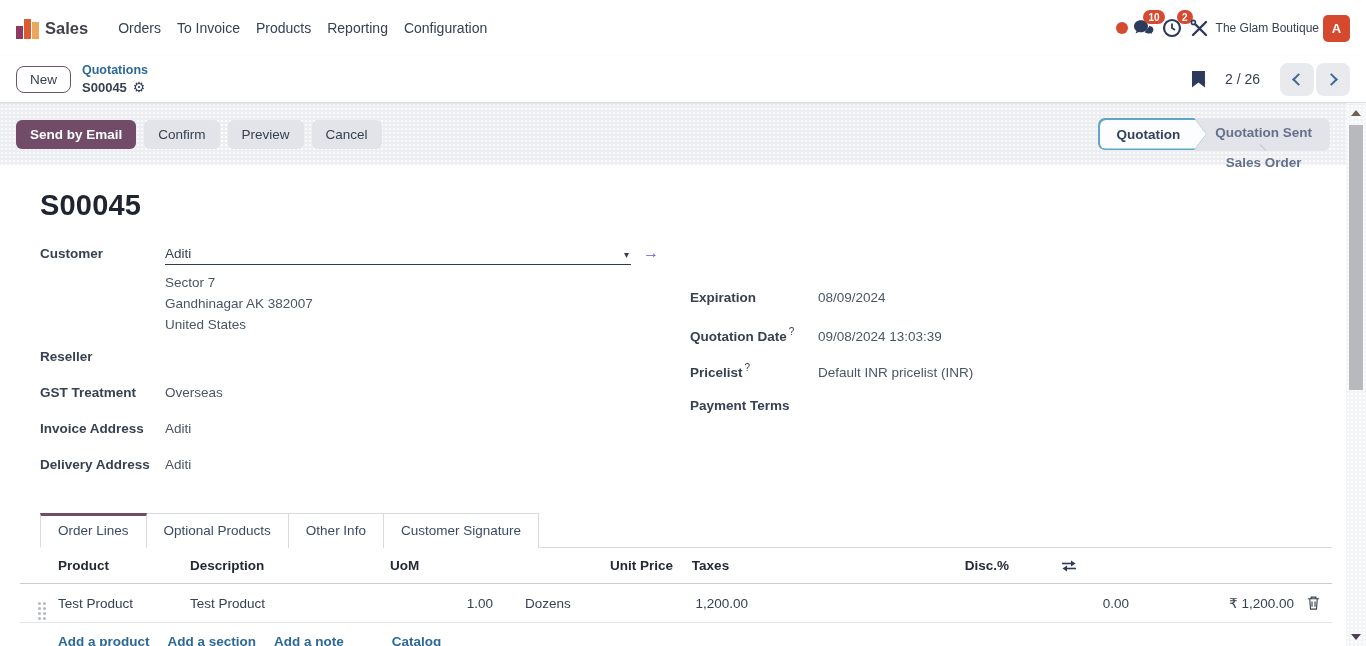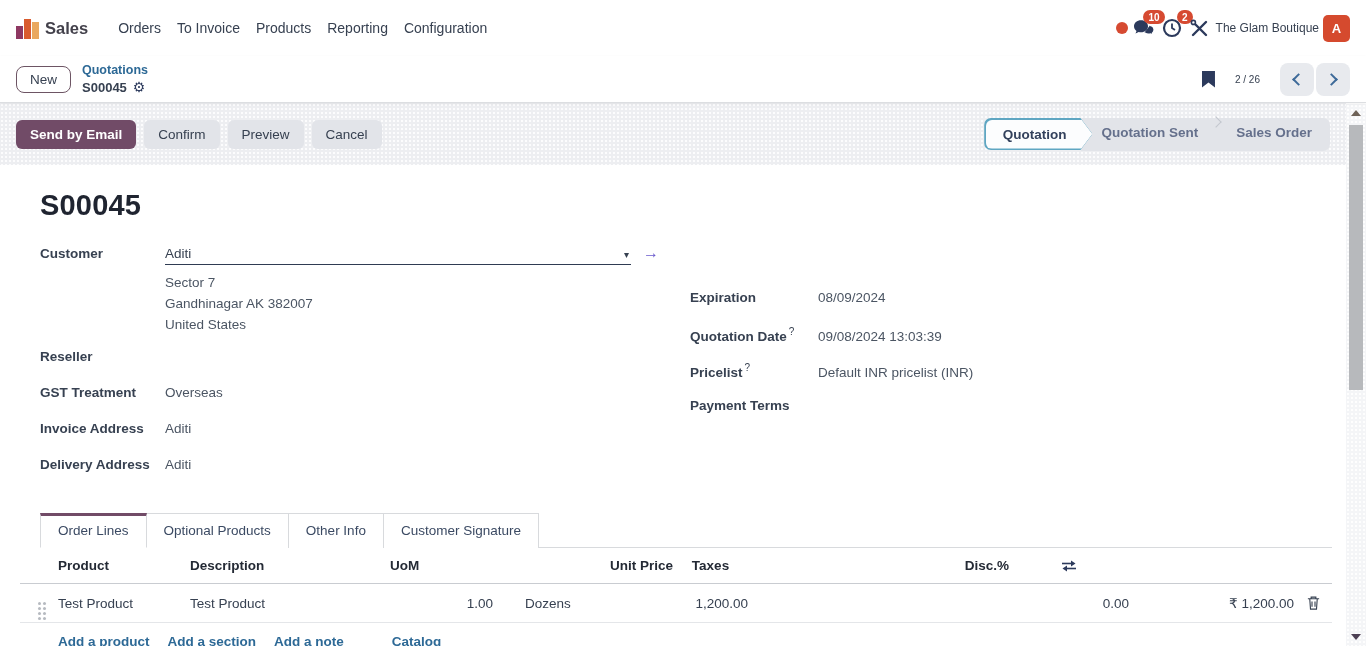--- a/index.html
+++ b/index.html
@@ -30,21 +30,21 @@
     border-bottom:1px solid #dcdee1; box-shadow:0 1px 3px rgba(0,0,0,.06); position:relative; z-index:6; background:#fff; }
   .btn-new { background:#fff; border:1px solid #6d5564; border-radius:8px; padding:5px 13px;
     font-size:13.5px; color:#374151; cursor:pointer; font-family:inherit; }
   .bc { margin-left:11px; line-height:1.35; }
   .bc-parent { font-size:12.5px; color:var(--link,#2d6996); font-weight:600; cursor:pointer; }
   .bc-current { font-size:13px; color:#374151; font-weight:600; display:flex; align-items:center; gap:6px; }
   .gear { font-size:14px; color:#2e3c5e; cursor:pointer; line-height:1; }
   .cp-right { margin-left:auto; display:flex; align-items:center; gap:14px; }
   .bookmark { width:13px; height:17px; background:#2c3a5c;
     clip-path:polygon(0 0,100% 0,100% 100%,50% 70%,0 100%); cursor:pointer; }
-  .pager-count { font-size:10px; color:#374151; margin:0 6px; }
+  .pager-count { font-size:14px; color:#374151; margin:0 6px; }
   .pager-btns { display:flex; gap:2px; }
   .pager-btn { width:34px; height:33px; background:#e8eaee; border:none; border-radius:8px;
     display:flex; align-items:center; justify-content:center; cursor:pointer; }
   .chev { width:9px; height:9px; border-left:2px solid #3d6a99; border-bottom:2px solid #3d6a99; }
   .chev.left  { transform:rotate(45deg); margin-left:3px; }
   .chev.right { transform:rotate(-135deg); margin-right:3px; }
 
   
   .main { width:1346px; }
   .statusbar { height:62px; display:flex; align-items:center; padding:0 16px;
@@ -54,22 +54,22 @@
   .action-btns { display:flex; gap:8px; }
   .btn { border:none; border-radius:6px; padding:7px 14px; font-size:13.5px; cursor:pointer; font-family:inherit; }
   .btn.primary { background:var(--accent,#714b67); color:#fff; font-weight:600; }
   .btn.secondary { background:#e2e4e9; color:#374151; font-weight:500; }
   .statewidget { margin-left:auto; display:flex; align-items:center; }
   .state-active-outer { position:relative; z-index:2; background:var(--state-border,#5fa6c2);
     clip-path:polygon(0 0,calc(100% - 12px) 0,100% 50%,calc(100% - 12px) 100%,0 100%);
     border-radius:7px 0 0 7px; padding:1.5px 0 1.5px 1.5px; cursor:pointer; }
   .state-active-inner { background:#fcfdfe; clip-path:polygon(0 0,calc(100% - 11px) 0,100% 50%,calc(100% - 11px) 100%,0 100%);
     border-radius:6px 0 0 6px; padding:7px 26px 7px 17px; font-weight:700; color:#33415c; font-size:13.5px; }
-  .state-grey-group { display:flex; background:#e2e4e9; border-radius:0 7px 7px 0;
-    margin-left:-11px; height:33px; }
+  .state-grey-group { display:flex; align-items:center; background:#e2e4e9; border-radius:0 7px 7px 0;
+    margin-left:-11px; height:33px;flex-direction:column; }
   .state { padding:7px 18px 7px 20px; color:#65708c; font-weight:600; font-size:13.5px; cursor:pointer; white-space:nowrap; }
   .state-sep { width:8px; height:8px; border-top:1px solid #c3c7ce; border-right:1px solid #c3c7ce;
     transform:rotate(45deg); margin:0 -4px; }
 
   
   .sheet { background:#fff; }
   .sheet-pad { padding:24px 14px 0 40px; }
   .doc-title { font-size:29px; font-weight:700; color:#1f2430; letter-spacing:.2px; }
   .fields { display:flex; margin-top:22px; }
   .col-left { width:622px; flex-shrink:0; }

